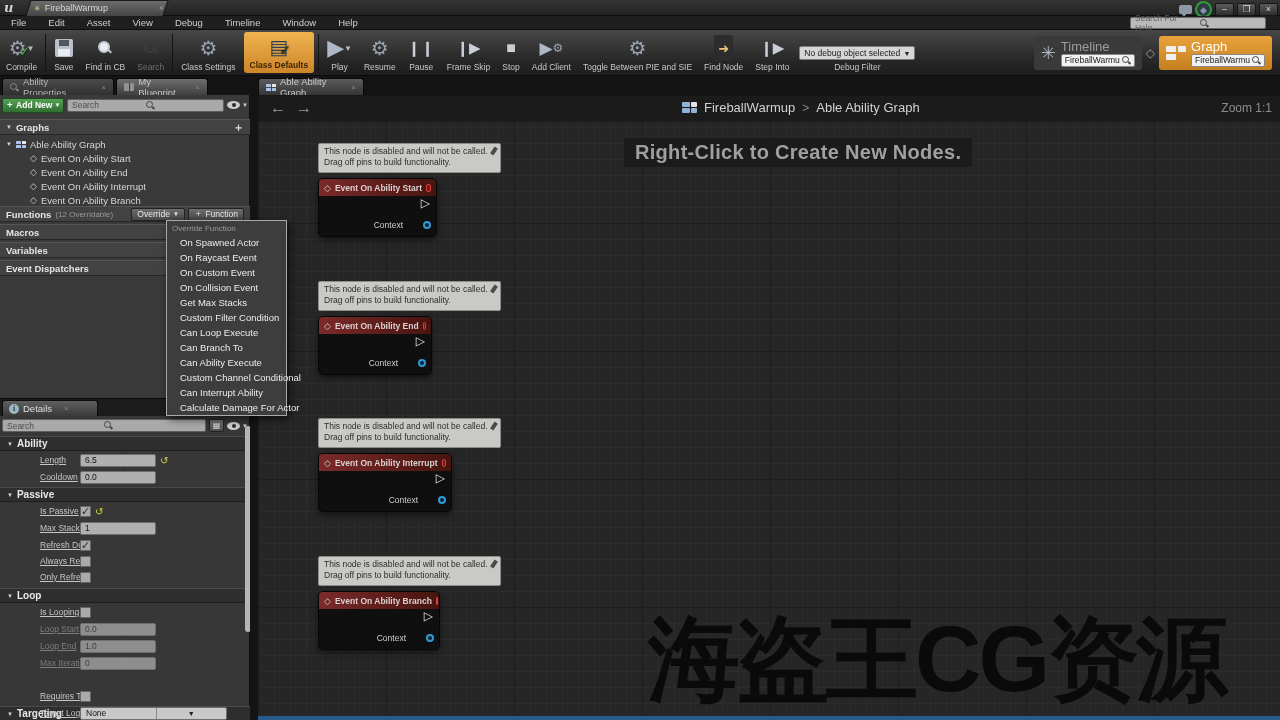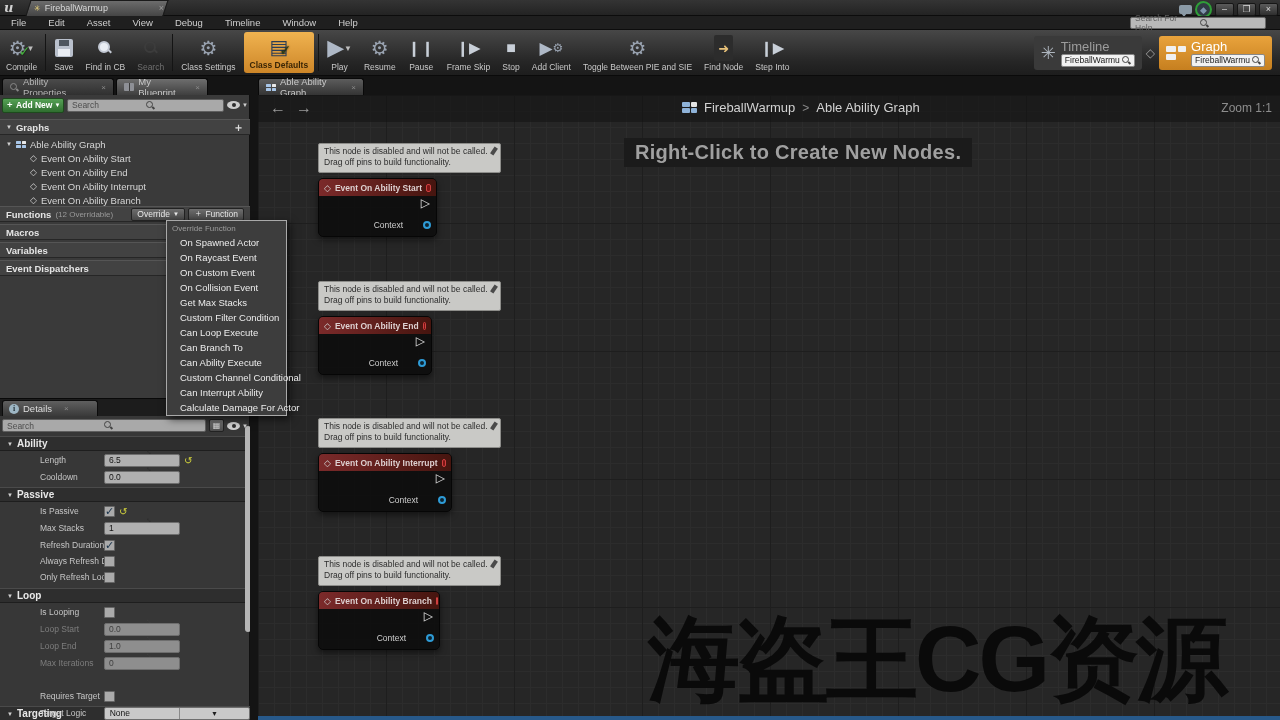--- a/index.html
+++ b/index.html
@@ -110,21 +110,21 @@
   
   #details { left:0; top:398px; width:250px; height:322px; background:#373737; border-right:1px solid #101010; border-top:1px solid #090909; }
   #details-tabbar { left:0; top:0; width:250px; height:17px; background:#1c1c1c; }
   #details-tab { position:absolute; left:2px; top:1px; width:96px; height:16px; background:linear-gradient(#5f5f5f,#3a3a3a); border:1px solid #0c0c0c; border-bottom:none; border-radius:3px 3px 0 0; display:flex; align-items:center; gap:4px; padding:0 6px; font-size:9.5px; color:#dedede; }
   .info-ic { width:10px; height:10px; border-radius:50%; background:#9db6c4; color:#26343c; font-size:8px; font-weight:bold; text-align:center; line-height:10px; font-family:"Liberation Serif",serif; }
   #details-search-row { left:2px; top:19px; width:246px; height:15px; display:flex; align-items:center; gap:3px; }
   .gridbtn { width:15px; height:13px; background:linear-gradient(#747474,#4c4c4c); border:1px solid #222; border-radius:2px; color:#d8d8d8; font-size:8px; text-align:center; line-height:12px; }
   .dsect { left:0; width:250px; height:15px; background:#2e2e2e; border-top:1px solid #4a4a4a; border-bottom:1px solid #1e1e1e; display:flex; align-items:center; gap:4px; padding:0 7px; }
   .dsect .t { font-size:10px; font-weight:bold; color:#e8e8e8; }
   .drow { left:0; width:250px; height:16px; display:flex; align-items:center; }
-  .drow .lb { width:104px; padding-left:40px; font-size:8.5px; color:#c6c6c6; white-space:nowrap; overflow:hidden; }
+  .drow .lb { width:80px; padding-left:40px; font-size:8.5px; color:#c6c6c6; white-space:nowrap; overflow:hidden;text-decoration:underline; }
   .drow.dim .lb { color:#7d7d7d; }
   .numfield { width:76px; height:13px; background:#b0b0b0; border:1px solid #6e6e6e; border-radius:2px; display:flex; align-items:center; padding:0 4px; position:relative; }
   .numfield span { font-size:8.5px; color:#141414; flex:1; }
   .numfield .diag { font-size:8px; color:#2b2b2b; transform:rotate(45deg); }
   .drow.dim .numfield { background:#8e8e8e; }
   .drow.dim .numfield span { color:#3f3f3f; }
   .cb { width:11px; height:11px; background:#aaaaaa; border:1px solid #666; border-radius:1px; position:relative; }
   .cb.on::after { content:"✓"; position:absolute; left:0px; top:-2px; font-size:11px; font-weight:bold; color:#17314a; }
   .revert { color:#d2d23c; font-size:10px; margin-left:4px; }
   .ddfield { width:147px; height:13px; background:#c9c9c9; border:1px solid #6e6e6e; border-radius:2px; display:flex; align-items:center; padding:0 0 0 5px; }
@@ -281,20 +281,27 @@
       <span class="lab">Toggle Between PIE and SIE</span>
     </div>
     <div class="tbtn">
       <span class="ic" style="font-size:13px;color:#e8c27a;background:#2c2c2c;border-radius:2px;padding:1px 4px;">➜</span>
       <span class="lab">Find Node</span>
     </div>
     <div class="tbtn">
       <span class="ic" style="font-size:15px;color:#c8cfd8;">❙▶</span>
       <span class="lab">Step Into</span>
     </div>
+    <div id="debugbox">
+      <div id="debug-select">
+        <span>No debug object selected</span>
+        <i>▼</i>
+      </div>
+      <span id="debug-filter-label">Debug Filter</span>
+    </div>
     <div id="tb-right">
       <div class="bigbtn" id="timeline-btn">
         <span id="timeline-star">✳</span>
         <div>
           <div class="title">Timeline</div>
           <div class="sub">
             <span>FireballWarmu</span>
             <span class="minimag"></span>
           </div>
         </div>

